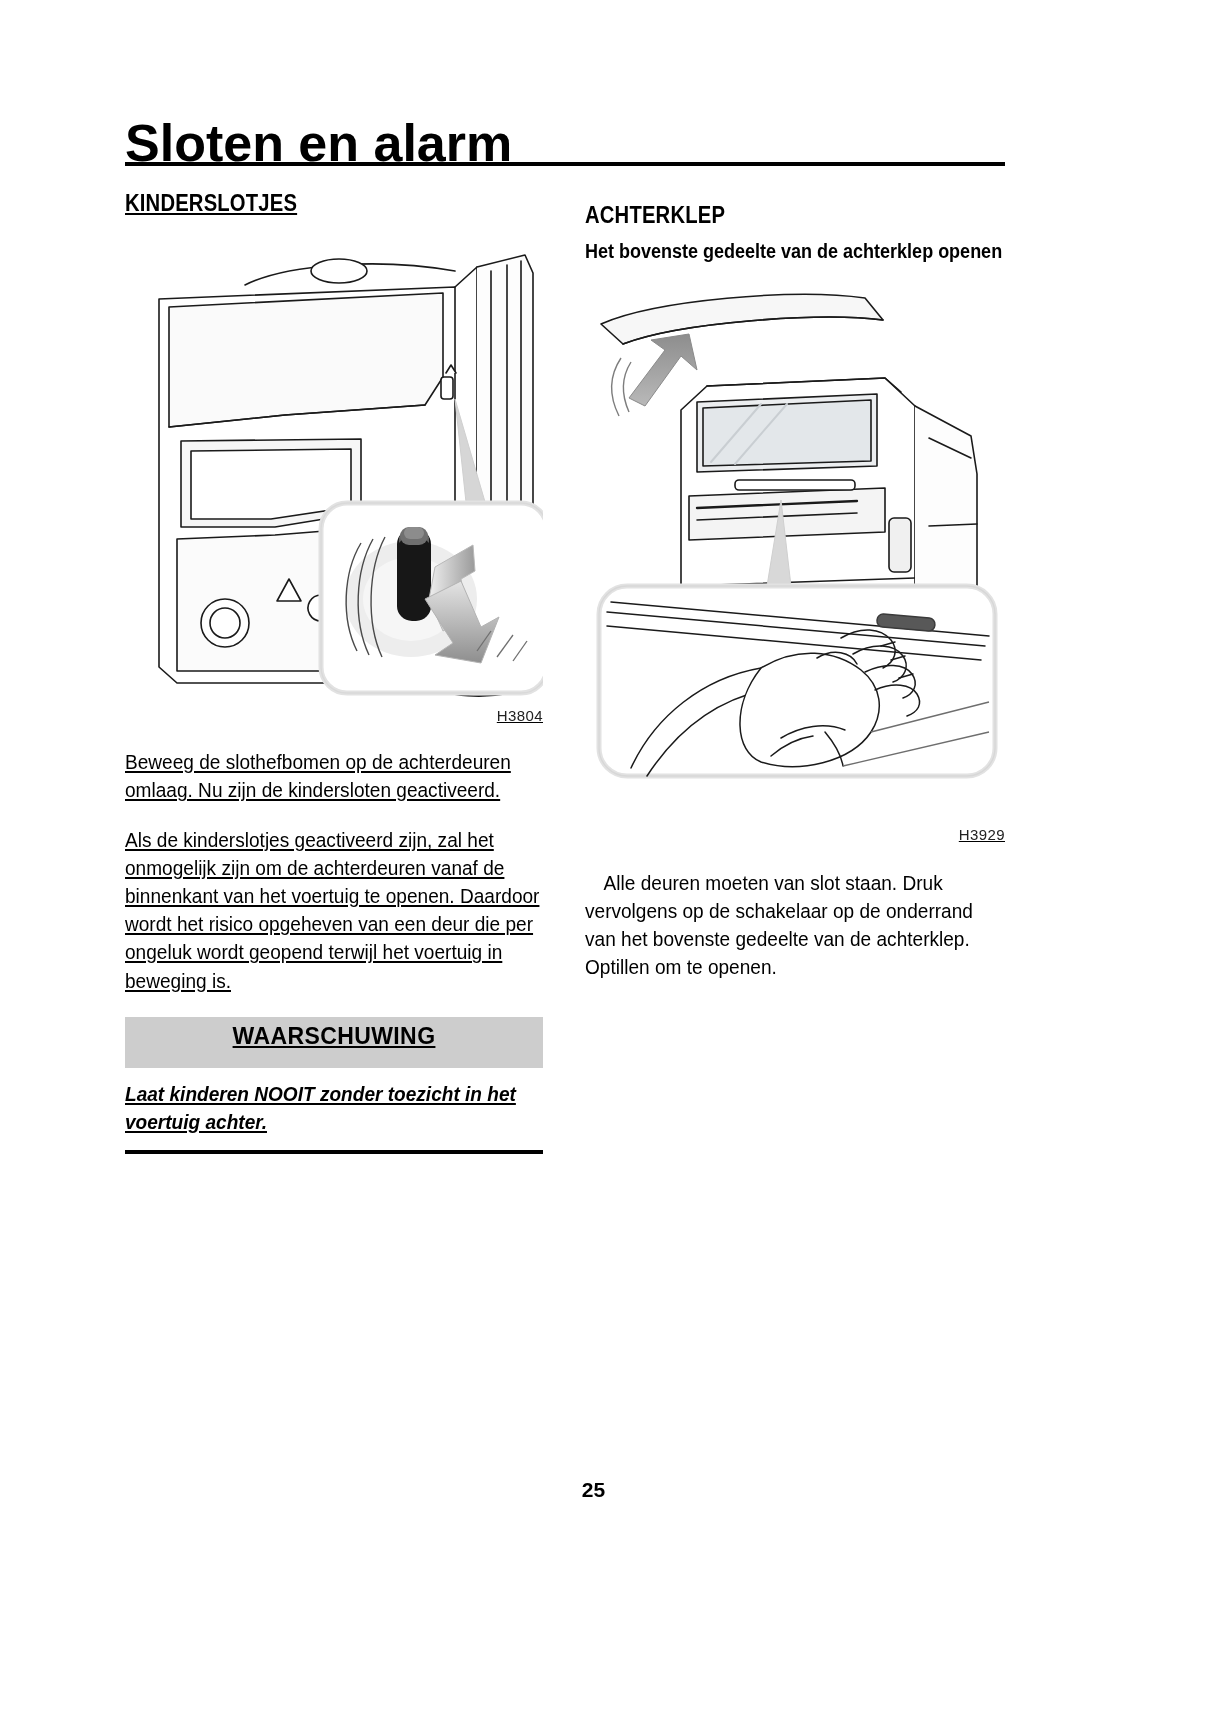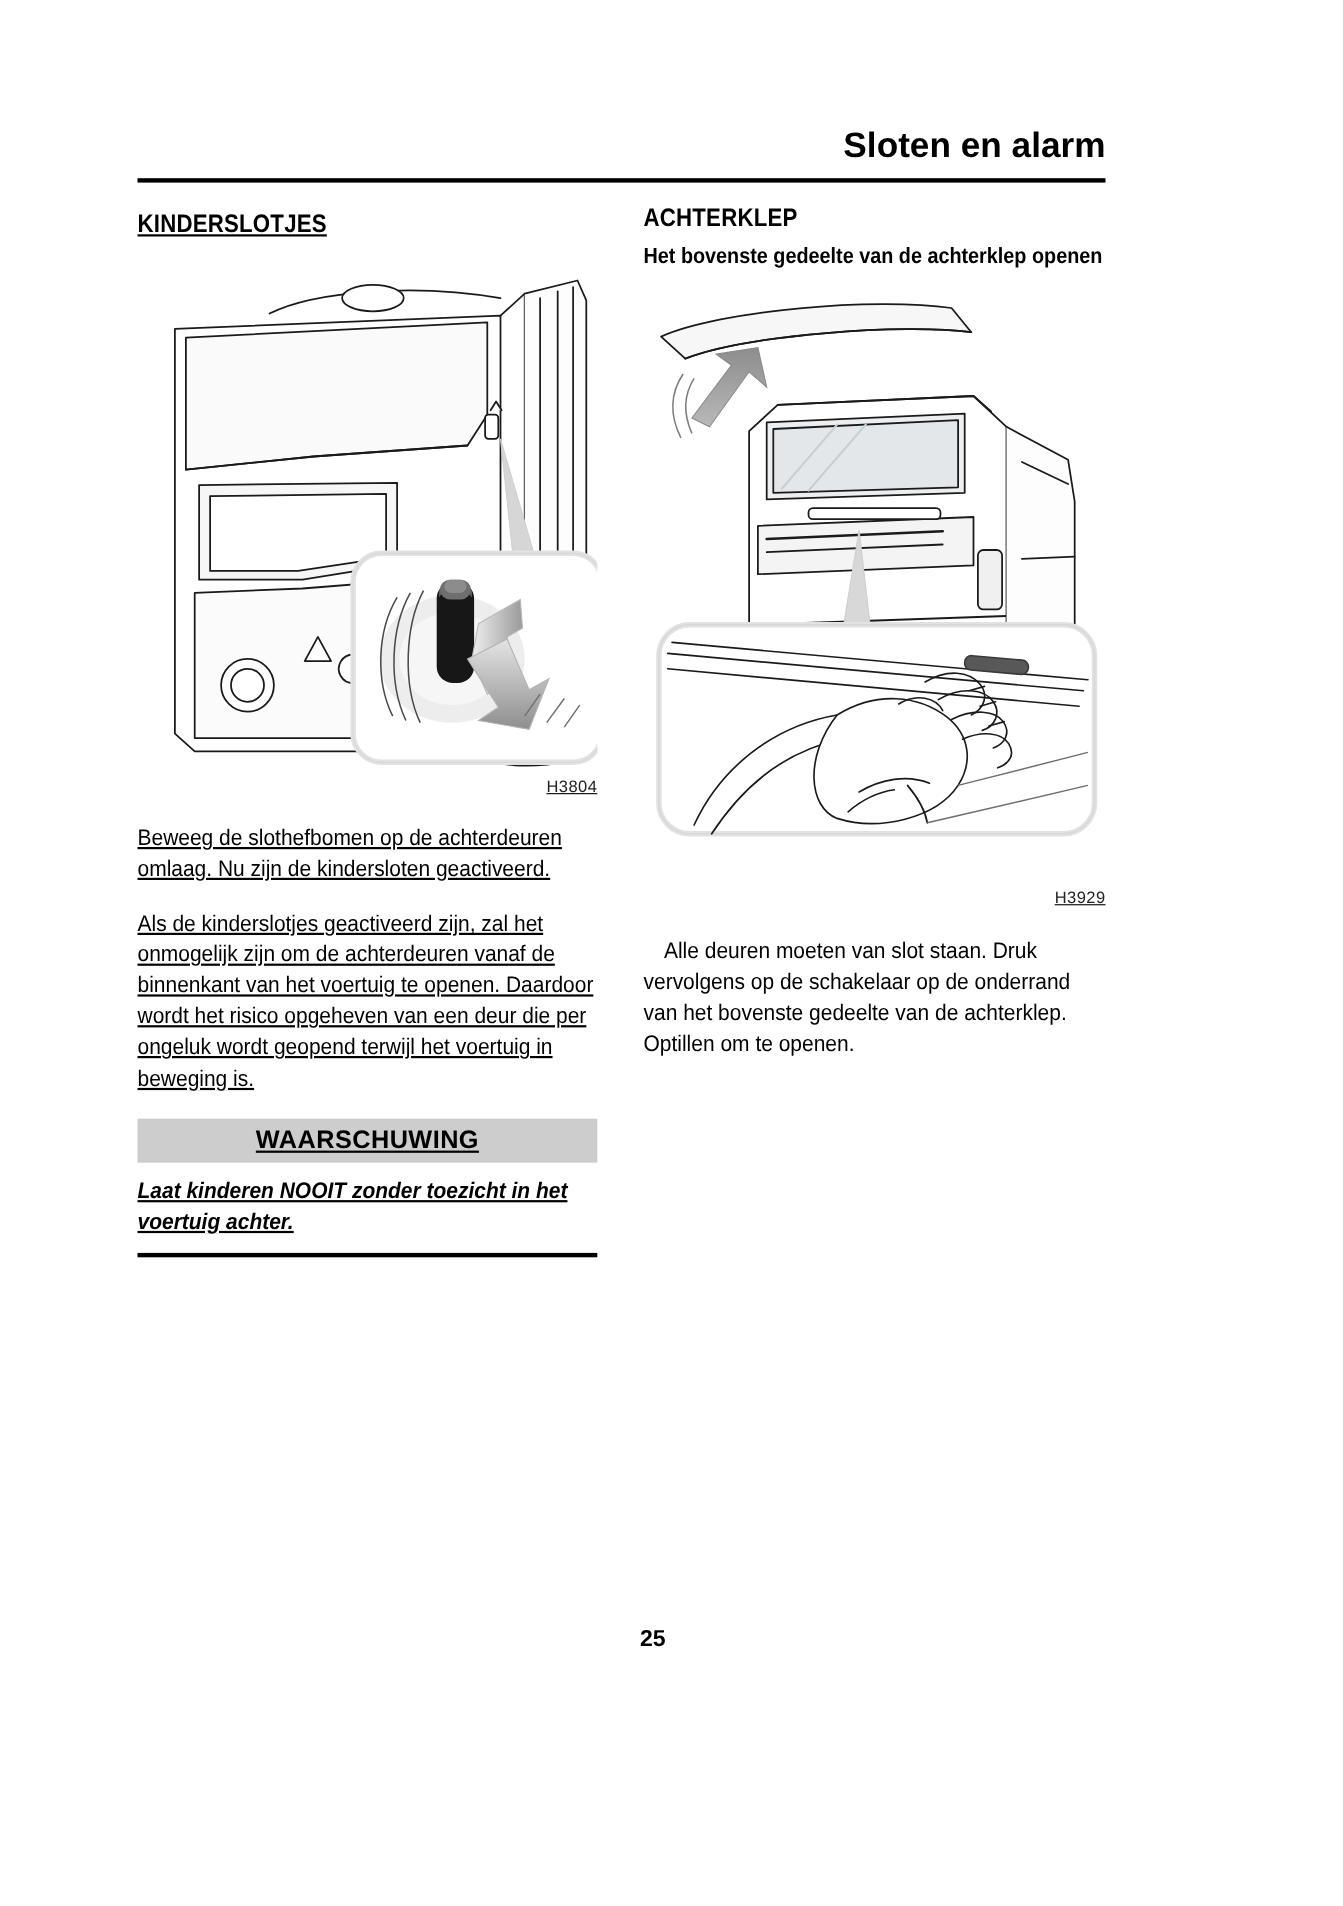--- a/index.html
+++ b/index.html
@@ -22,22 +22,22 @@
     width: 1221px;
     height: 1733px;
   }
 
   
   .doc-title {
     position: absolute;
     left: 125px;
     top: 116px;
     width: 880px;
-    text-align: right;
-    font-size: 32px;
+    text-align: left;
+    font-size: 52px;
     font-weight: bold;
     letter-spacing: 0px;
     line-height: 1.05;
   }
   .header-rule {
     position: absolute;
     left: 125px;
     top: 162px;
     width: 880px;
     height: 4px;
@@ -48,21 +48,21 @@
   .col-left {
     position: absolute;
     left: 125px;
     top: 190px;
     width: 418px;
     text-decoration: underline;
   }
   .col-right {
     position: absolute;
     left: 585px;
-    top: 184px;
+    top: 202px;
     width: 420px;
   }
 
   h2.section-head {
     margin: 0 0 10px 0;
     font-size: 23px;
     font-weight: bold;
     font-stretch: condensed;
     letter-spacing: 0.2px;
     transform: scaleX(0.88);
@@ -100,21 +100,21 @@
   .figure { position: relative; }
   .figure svg { display: block; }
 
   
   .warn-wrap { margin-top: 4px; }
   .warn-bar {
     background: #cdcdcd;
     text-align: center;
     font-size: 23px;
     font-weight: bold;
-    padding: 6px 0 7px 0;
+    padding: 6px 0 18px 0;
     letter-spacing: 0.4px;
   }
   .warn-text {
     margin: 12px 0 0 0;
     font-size: 20.5px;
     font-weight: bold;
     font-style: italic;
     line-height: 1.37;
     transform: scaleX(0.93);
     transform-origin: left top;

